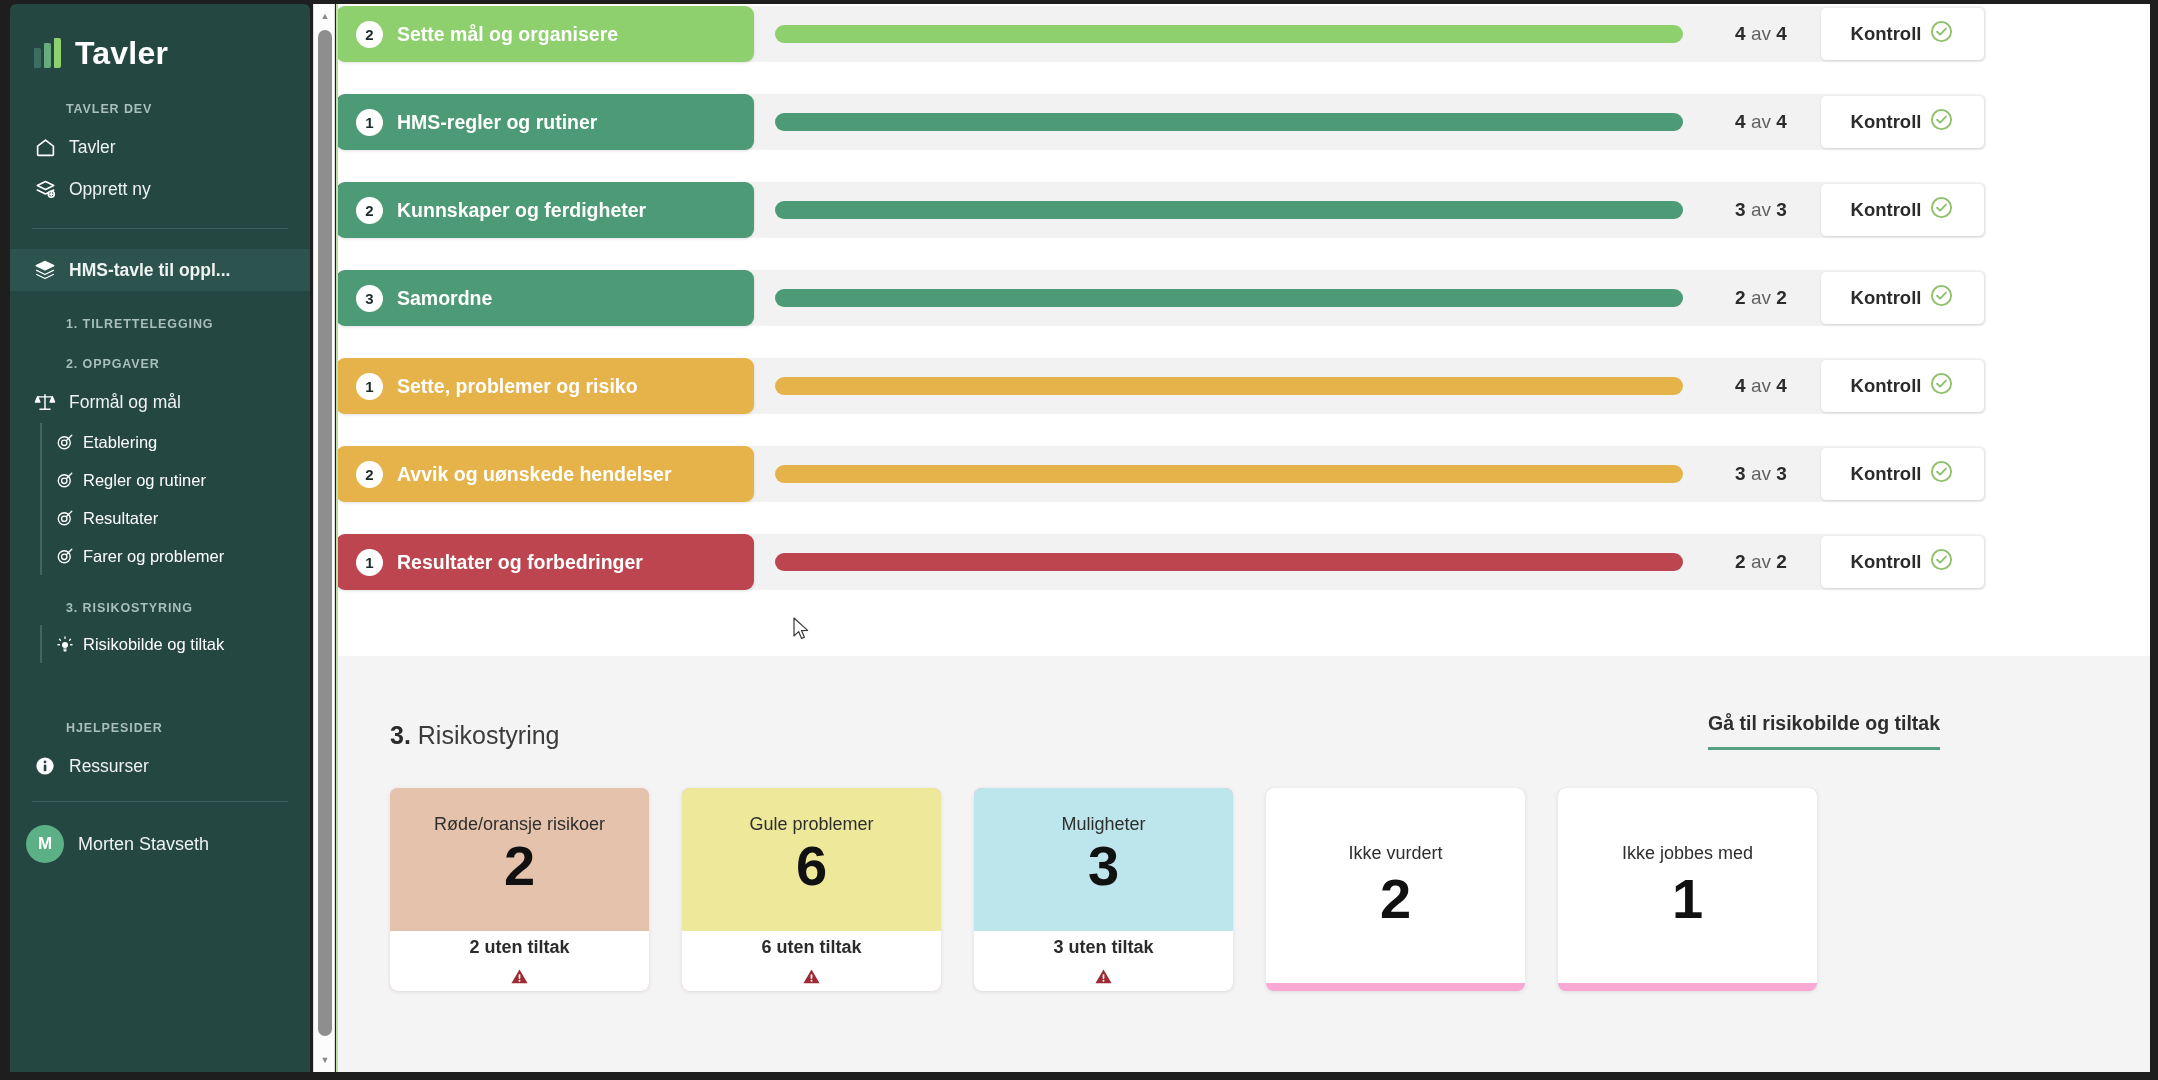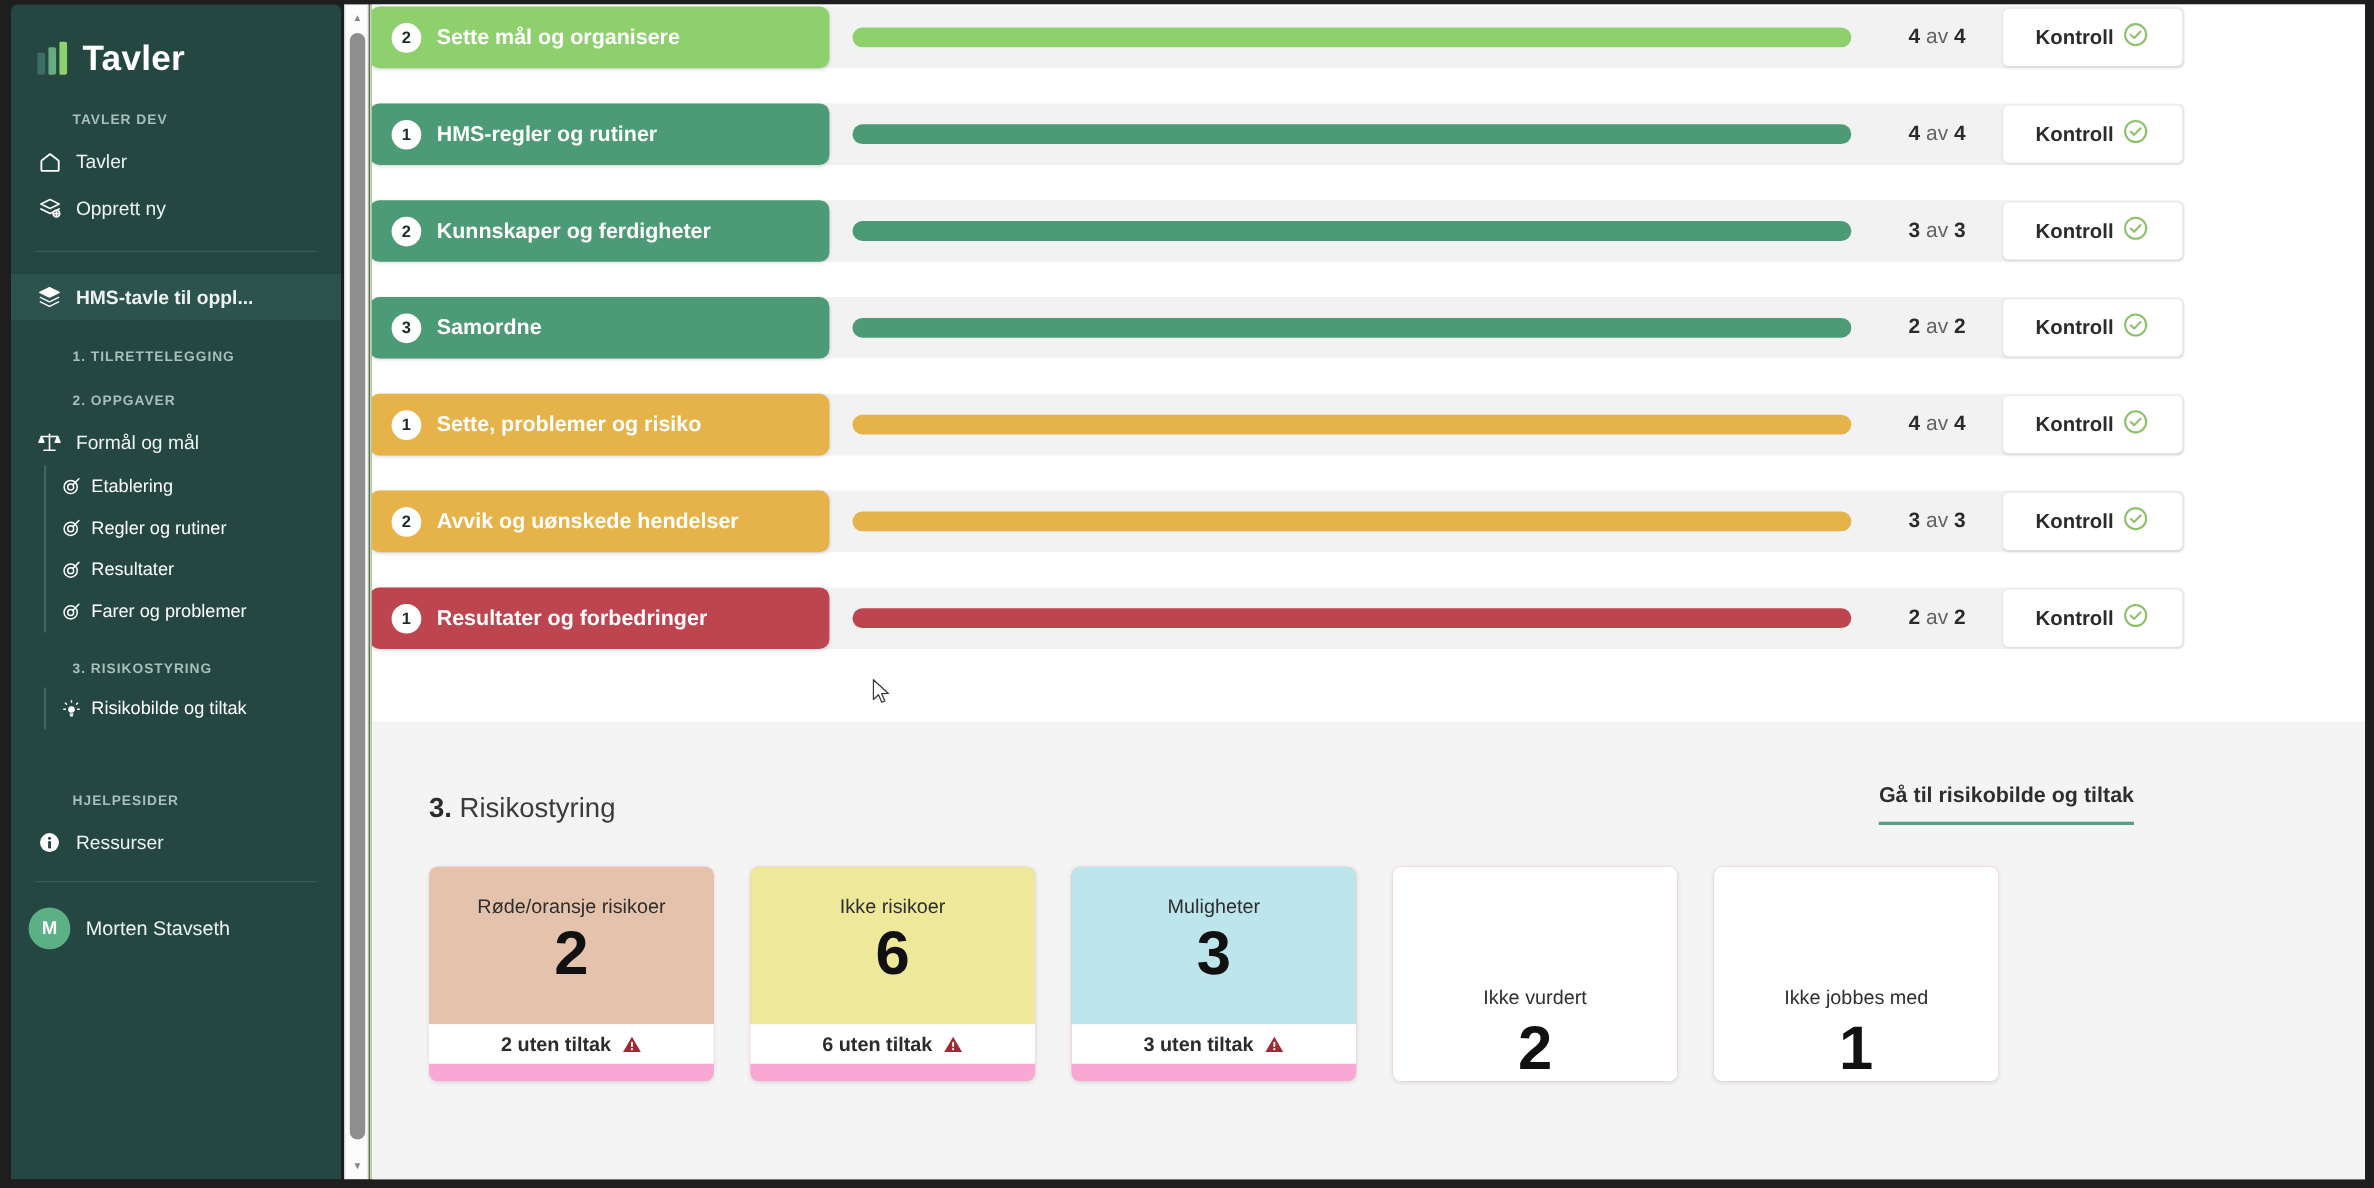--- a/index.html
+++ b/index.html
@@ -240,25 +240,25 @@
     cursor: pointer;
   }
   .card-body {
     height: 143px;
     display: flex; flex-direction: column; align-items: center; justify-content: flex-start;
     padding-top: 26px;
   }
   .card-label { font-size: 18px; color: #2e2e2e; font-weight: 400; }
   .card-value { font-size: 56px; font-weight: 700; color: #111111; line-height: 1.05; margin-top: 2px; }
   .card-foot {
-    height: 36px; background: #ffffff;
+    height: 60px; background: #ffffff;
     display: flex; align-items: center; justify-content: center; gap: 9px;
-    font-size: 18px; font-weight: 700; color: #2b2b2b;
-  }
-  .card.plain .card-body { height: 195px; justify-content: flex-end; padding-top: 0; }
+    font-size: 18px; font-weight: 700; color: #2b2b2b; flex-direction: column;
+  }
+  .card.plain .card-body { height: 195px; justify-content: center; padding-top: 0; }
   .card.plain .card-body .card-label { margin-bottom: 4px; }
 
   .warn-ico { display:block; }
 
   
   #cursor {
     position: absolute;
     left: 793px; top: 617px;
     width: 18px; height: 24px;
     pointer-events: none;
@@ -558,21 +558,21 @@
                 <svg class="warn-ico" width="19" height="19" viewBox="0 0 24 24">
                   <path d="M12 3.2 22.2 20.6H1.8z" fill="#9e2b33"></path>
                   <rect x="10.9" y="9" width="2.2" height="6" rx="1.1" fill="#ffffff"></rect>
                   <circle cx="12" cy="17.4" r="1.25" fill="#ffffff"></circle>
                 </svg>
               </span>
             </div>
           </div>
           <div class="card">
             <div class="card-body" style="background:#eee99a">
-              <div class="card-label">Ikke risikoer</div>
+              <div class="card-label">Gule problemer</div>
               <div class="card-value">6</div>
             </div>
             <div class="card-foot">
               <span>6 uten tiltak</span>
               <span>
                 <svg class="warn-ico" width="19" height="19" viewBox="0 0 24 24">
                   <path d="M12 3.2 22.2 20.6H1.8z" fill="#9e2b33"></path>
                   <rect x="10.9" y="9" width="2.2" height="6" rx="1.1" fill="#ffffff"></rect>
                   <circle cx="12" cy="17.4" r="1.25" fill="#ffffff"></circle>
                 </svg>

